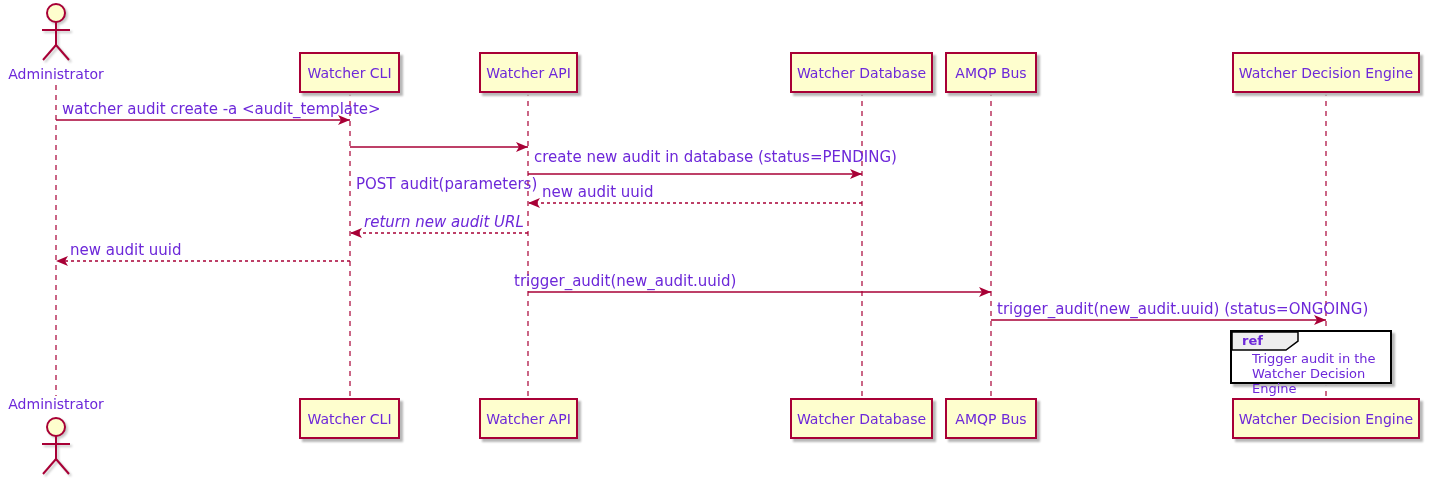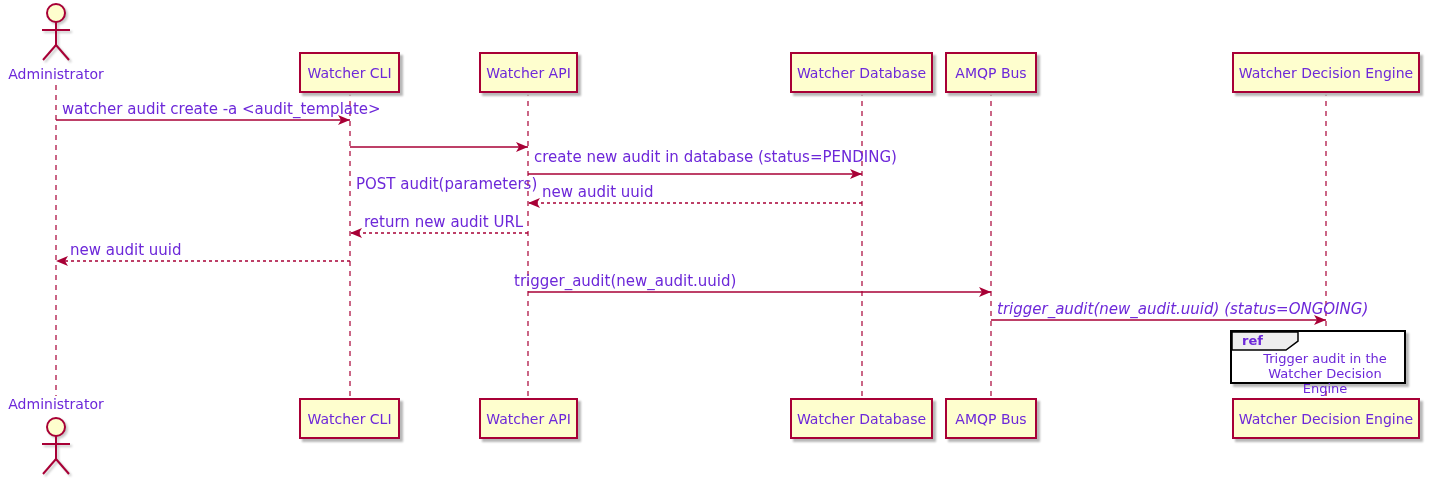--- a/index.html
+++ b/index.html
@@ -28,21 +28,21 @@
     position:absolute;font-size:15px;line-height:16px;height:16px;white-space:nowrap;text-align:center;
   }
   .ref-frame{
     position:absolute;box-sizing:border-box;
     background:var(--reffill);border:2px solid var(--refborder);
     box-shadow:3px 3px 2px #b8b8b8;
   }
   .ref-pent{position:absolute;left:0;top:0;}
   .ref-pent path{fill:var(--reflabel);stroke:var(--refborder);stroke-width:1.5;}
   .ref-kw{position:absolute;left:10px;top:1px;font-weight:bold;font-size:13px;line-height:16px;}
-  .ref-body{margin:19px 6px 0 20px;font-size:13px;line-height:15px;text-align:center;}
+  .ref-body{margin:19px 6px 0 20px;font-size:13px;line-height:15px;}
 </style>
 </head>
 <body>
 
 <div class="diagram" id="diagram">
   <svg class="layer" id="shapes">
       <defs>
         <marker id="ah" markerWidth="14" markerHeight="12" refX="12" refY="5" orient="auto" markerUnits="userSpaceOnUse">
           <path d="M0,0 L12,5 L0,10 L3,5 Z" fill="#A80036"></path>
         </marker>
@@ -86,27 +86,27 @@
       <div class="pbox" style="left: 790px; top: 52px; width: 143px;">Watcher Database</div>
       <div class="pbox" style="left: 790px; top: 398px; width: 143px;">Watcher Database</div>
       <div class="pbox" style="left: 945px; top: 52px; width: 92px;">AMQP Bus</div>
       <div class="pbox" style="left: 945px; top: 398px; width: 92px;">AMQP Bus</div>
       <div class="pbox" style="left: 1232px; top: 52px; width: 188px;">Watcher Decision Engine</div>
       <div class="pbox" style="left: 1232px; top: 398px; width: 188px;">Watcher Decision Engine</div>
       <div class="msg" style="left: 62px; top: 101px;">watcher audit create -a &lt;audit_template&gt;</div>
       <div class="msg" style="left: 356px; top: 128px; margin-top: 48px;">POST audit(parameters)</div>
       <div class="msg" style="left: 534px; top: 149px;">create new audit in database (status=PENDING)</div>
       <div class="msg" style="left: 542px; top: 184px;">new audit uuid</div>
-      <div class="msg" style="left: 364px; top: 214px;">return new audit URL</div>
+      <div class="msg" style="left: 364px; top: 214px; font-style: italic;">return new audit URL</div>
       <div class="msg" style="left: 70px; top: 242px;">new audit uuid</div>
       <div class="msg" style="left: 514px; top: 273px;">trigger_audit(new_audit.uuid)</div>
-      <div class="msg" style="left: 997px; top: 301px; font-style: italic;">trigger_audit(new_audit.uuid) (status=ONGOING)</div>
+      <div class="msg" style="left: 997px; top: 301px;">trigger_audit(new_audit.uuid) (status=ONGOING)</div>
     </div>
 
-  <div class="ref-frame" id="ref" style="left: 1230px; top: 330px; width: 176px; height: 54px;">
+  <div class="ref-frame" id="ref" style="left: 1230px; top: 330px; width: 162px; height: 54px;">
     <svg class="ref-pent" width="70" height="20">
       <path d="M0,0 L66,0 L66,9 L54,18 L0,18 Z"></path>
     </svg>
     <span class="ref-kw">ref</span>
     <div class="ref-body">
       <div>Trigger audit in the</div>
       <div>Watcher Decision Engine</div>
     </div>
   </div>
 </div>

